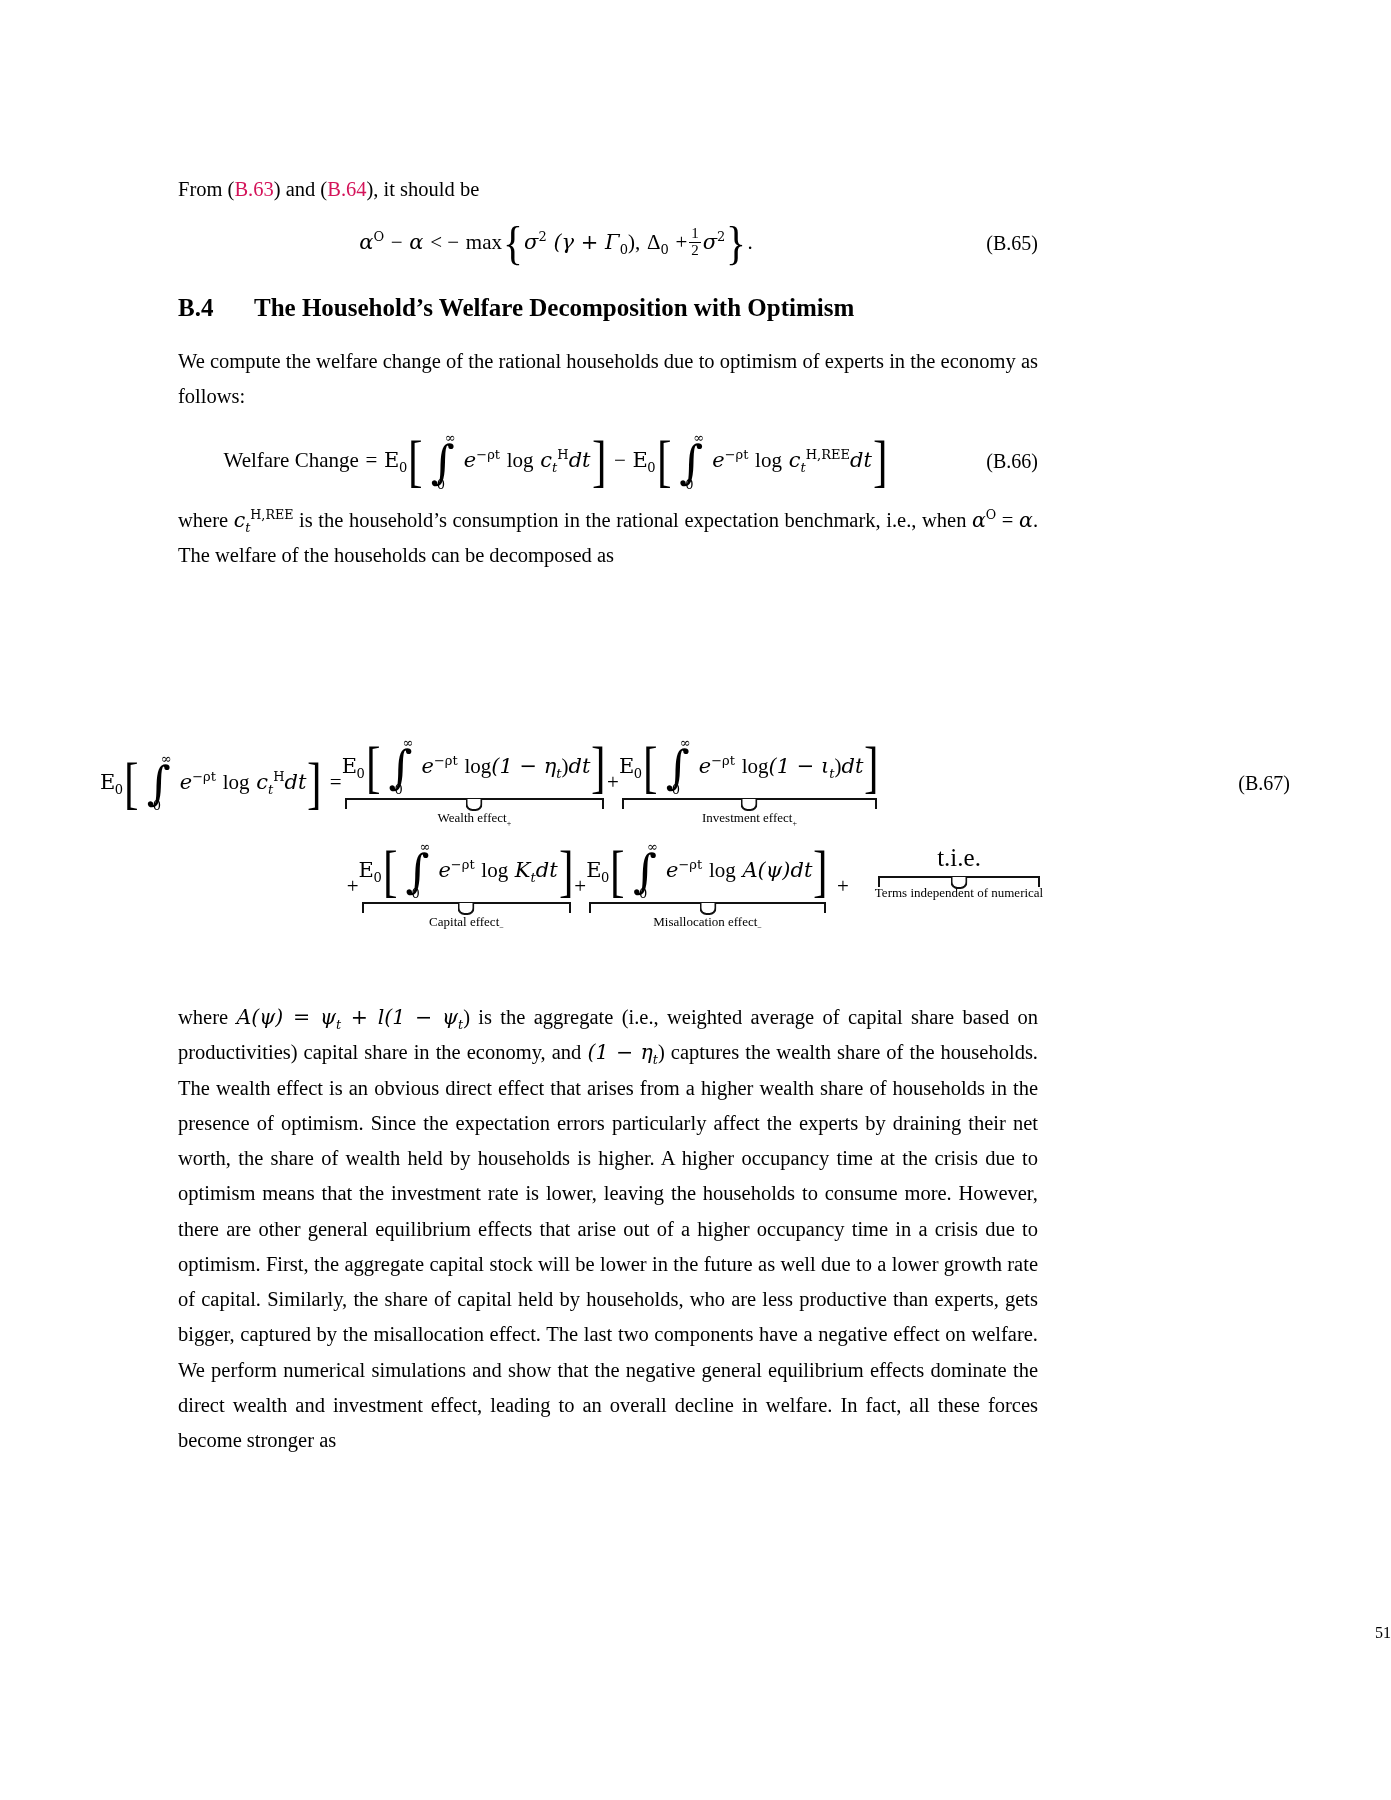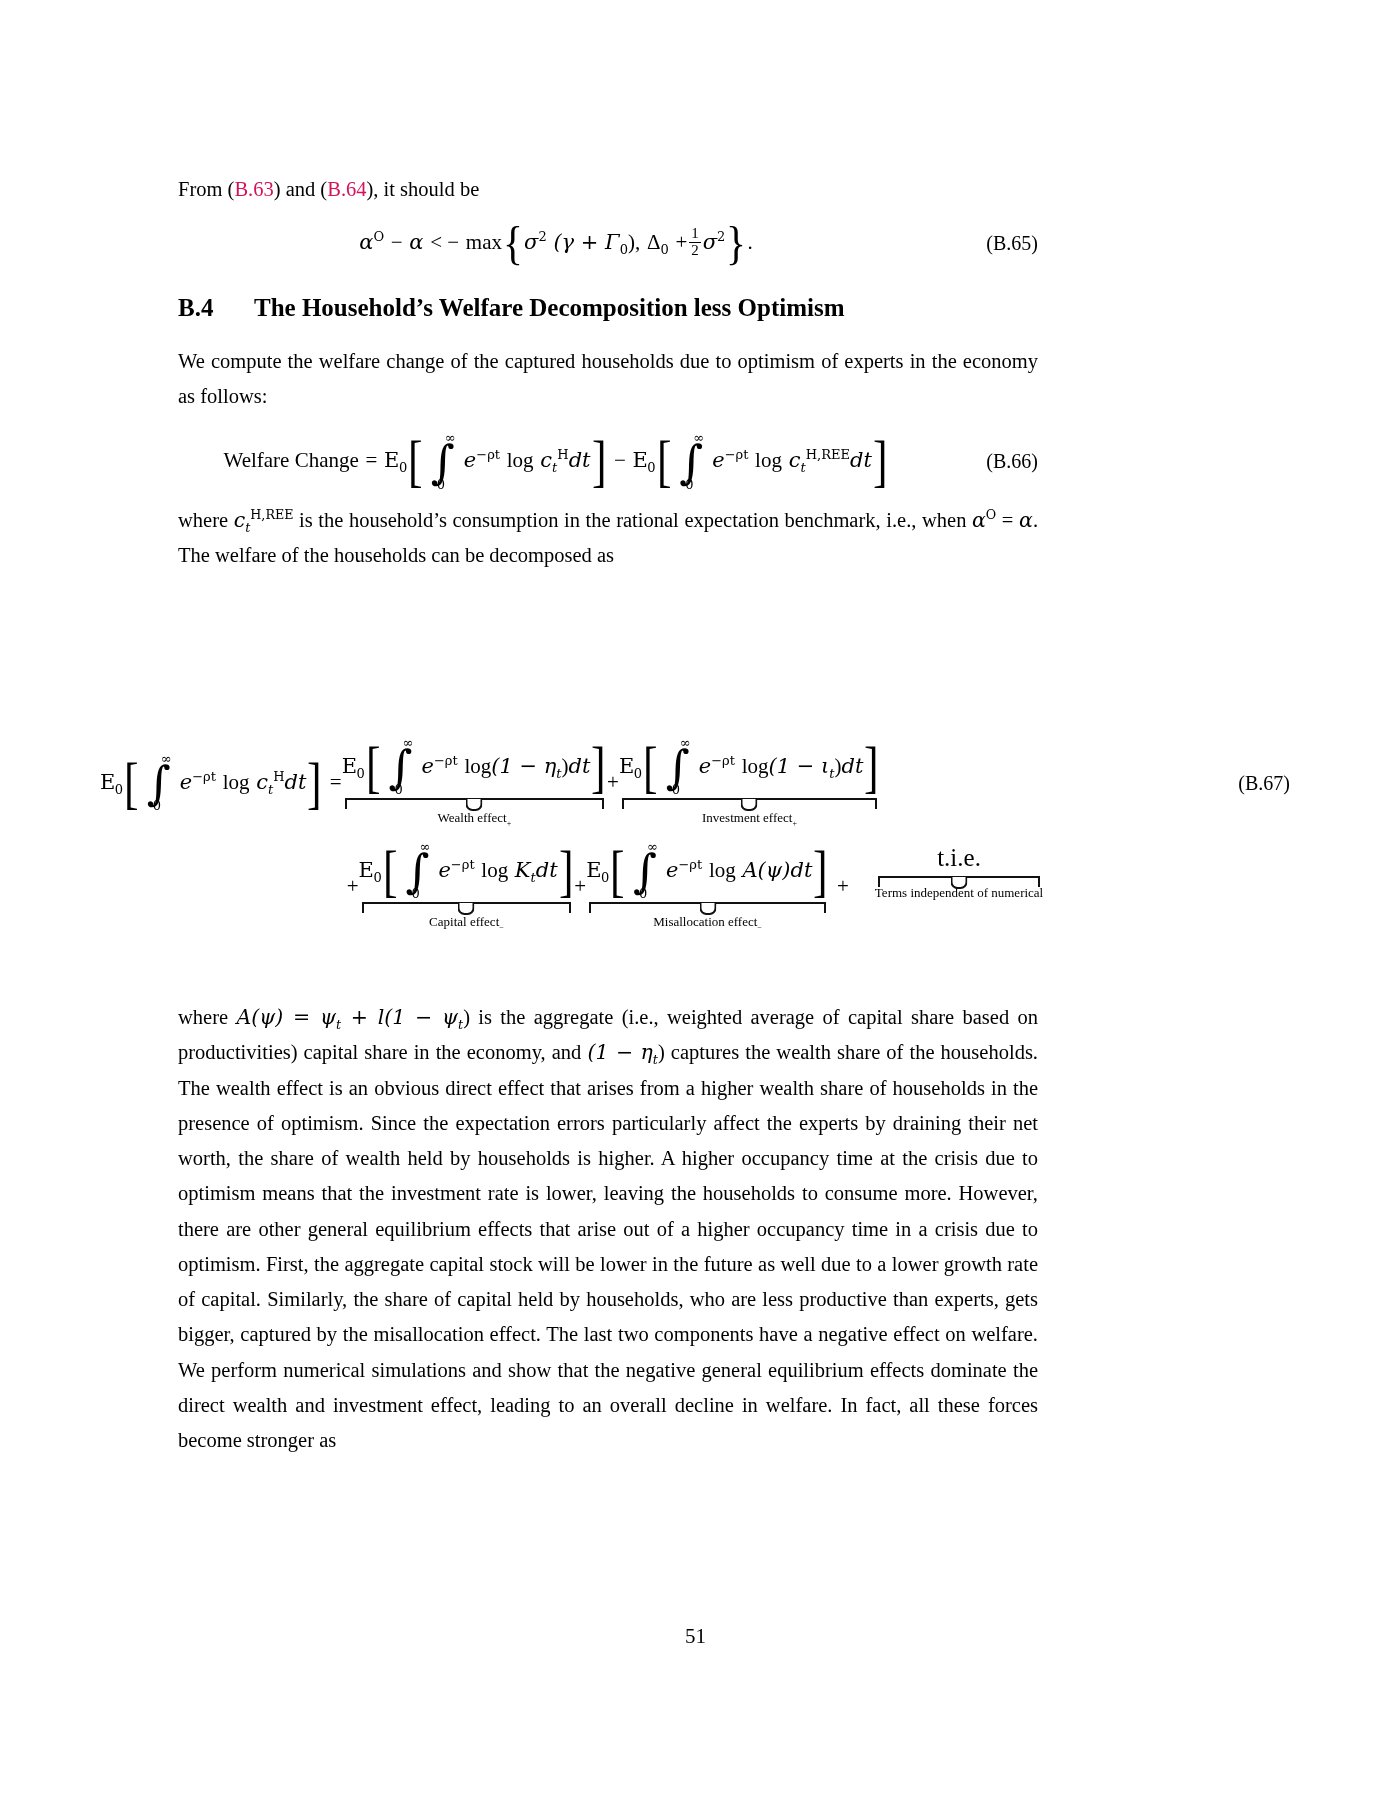--- a/index.html
+++ b/index.html
@@ -237,22 +237,22 @@
     font-size: 25px;
     font-family: "Liberation Serif", serif;
     font-style: normal;
   }
 
   .page-number {
     position: absolute;
     left: 0;
     right: 0;
     top: 1624px;
-    text-align: center;
-    font-size: 21px;
+    text-align: right;
+    font-size: 16px;
     font-family: "Liberation Serif", serif;
   }
 
   .spacer-sm { height: 14px; }
 </style>
 </head>
 <body>
 
 <div class="page">
   <div class="content">
@@ -270,24 +270,24 @@
           <span>(γ + Γ</span><sub class="upsub">0</sub><span class="mathrm">)</span><span class="mathrm">,</span>
           <span class="mathrm">Δ</span><sub class="upsub">0</sub>
           <span class="mathrm">+</span><span class="frac"><span class="num mathrm">1</span><span class="den mathrm">2</span></span><span>σ</span><sup class="upsub">2</sup><span class="rbrace">}</span><span class="mathrm">.</span>
         </span>
       </div>
       <div class="eqn-tag">(B.65)</div>
     </div>
 
     <div class="section-heading">
       <span class="num">B.4</span>
-      <span class="title">The Household’s Welfare Decomposition less Optimism</span>
-    </div>
-
-    <p class="para">We compute the welfare change of the captured households due to optimism of experts in the economy as follows:</p>
+      <span class="title">The Household’s Welfare Decomposition with Optimism</span>
+    </div>
+
+    <p class="para">We compute the welfare change of the rational households due to optimism of experts in the economy as follows:</p>
 
     <div class="eqn-row">
       <div class="eqn-body">
         <span class="math">
           <span class="mathrm">Welfare Change</span>
           <span class="mathrm">=</span>
           <span class="bb">E</span><sub class="upsub">0</sub><span class="lbr">[</span><span class="intg"><span class="up">∞</span><span class="sym">∫</span><span class="lo">0</span></span><span>e</span><sup class="upsub">−ρt</sup>
           <span class="mathrm">log</span>
           <span>c</span><sub>t</sub><sup class="upsub">H</sup><span>dt</span><span class="rbr">]</span>
           <span class="mathrm">−</span>

